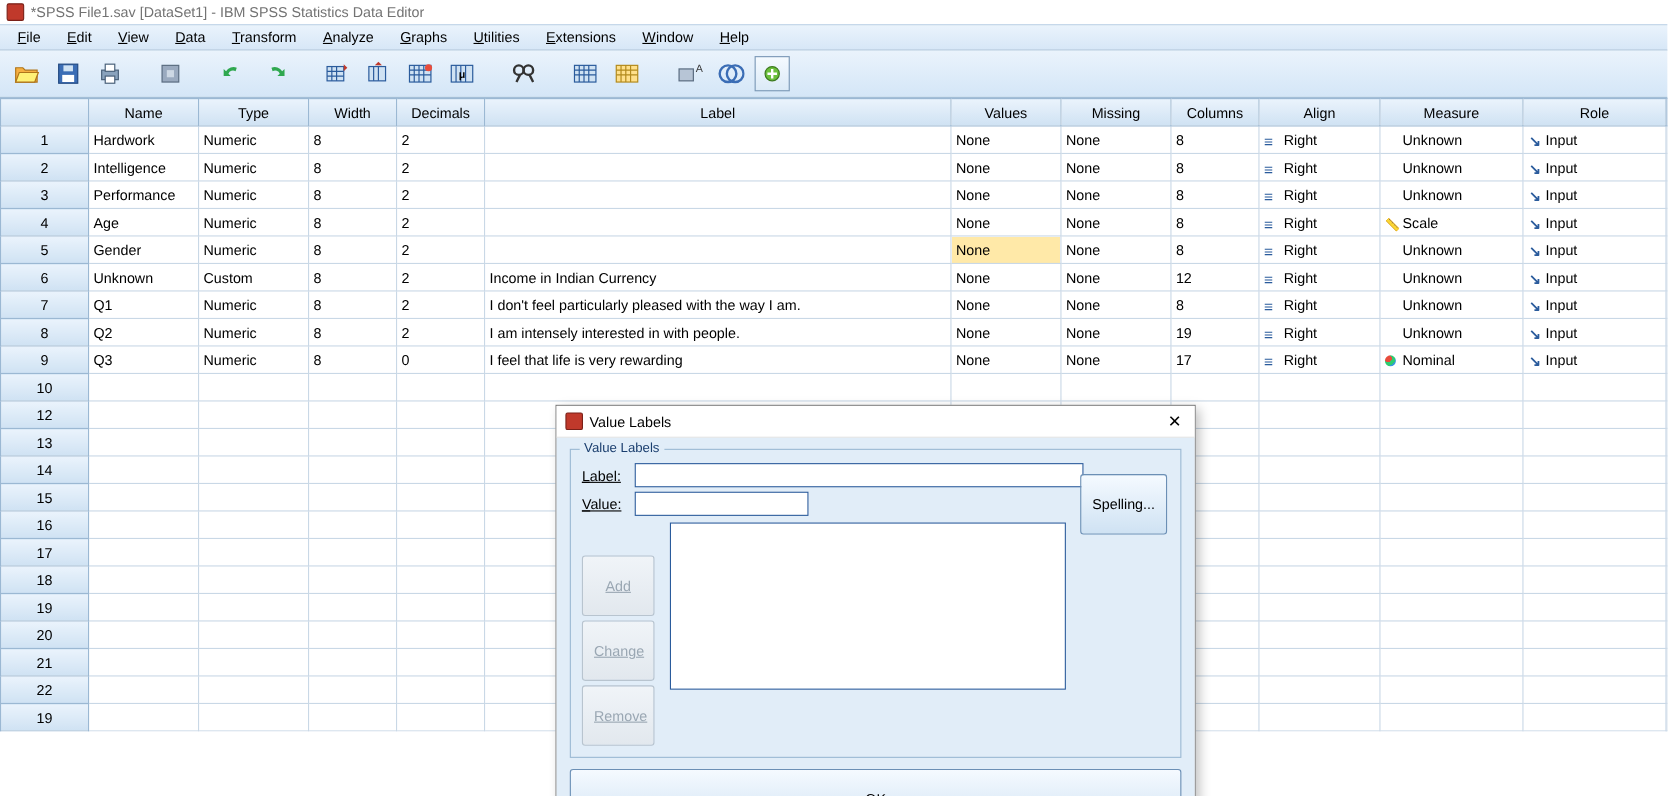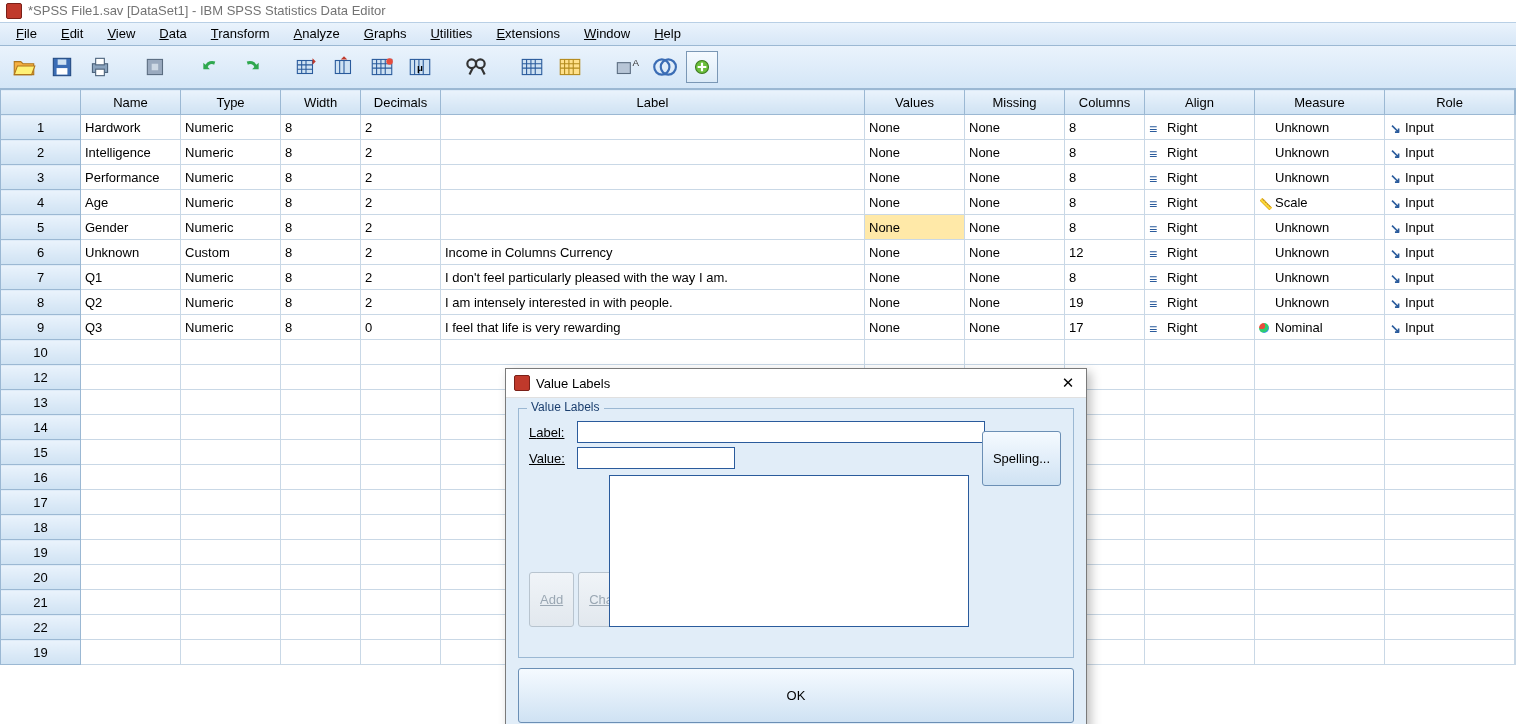--- a/index.html
+++ b/index.html
@@ -367,21 +367,21 @@
             </span>
           </td>
           <td></td>
         </tr>
         <tr>
           <td class="rownum">6</td>
           <td>Unknown</td>
           <td>Custom</td>
           <td>8</td>
           <td>2</td>
-          <td>Income in Columns Currency</td>
+          <td>Income in Indian Currency</td>
           <td>None</td>
           <td>None</td>
           <td>12</td>
           <td>
             <span class="align-cell">
               <span class="icon-align"></span>
               <span>Right</span>
             </span>
           </td>
           <td>
@@ -703,21 +703,21 @@
       </div>
       <div class="row">
         <label><span style="text-decoration:underline"><u>L</u>abel:</span></label>
         <input type="text" style="width: 400px;" value="">
       </div>
       <div class="row">
         <label><span style="text-decoration:underline"><u>V</u>alue:</span></label>
         <input type="text" style="width: 150px;" value="">
       </div>
       <div style="display:flex;gap:10px;margin-top:6px;">
-        <div style="display:flex;flex-direction:row;gap:4px;width:70px;align-items:flex-end;padding-top:30px;">
+        <div style="display:flex;flex-direction:column;gap:4px;width:70px;align-items:flex-start;padding-top:30px;">
           <button class="btn disabled" style="width:66px"><span style="text-decoration:underline">Add</span></button>
           <button class="btn disabled" style="width:66px"><span style="text-decoration:underline">Change</span></button>
           <button class="btn disabled" style="width:66px"><span style="text-decoration:underline">Remove</span></button>
         </div>
         <div class="listbox"></div>
       </div>
     </div>
     <div class="dlg-foot">
       <button class="btn">OK</button>
       <button class="btn">Cancel</button>

